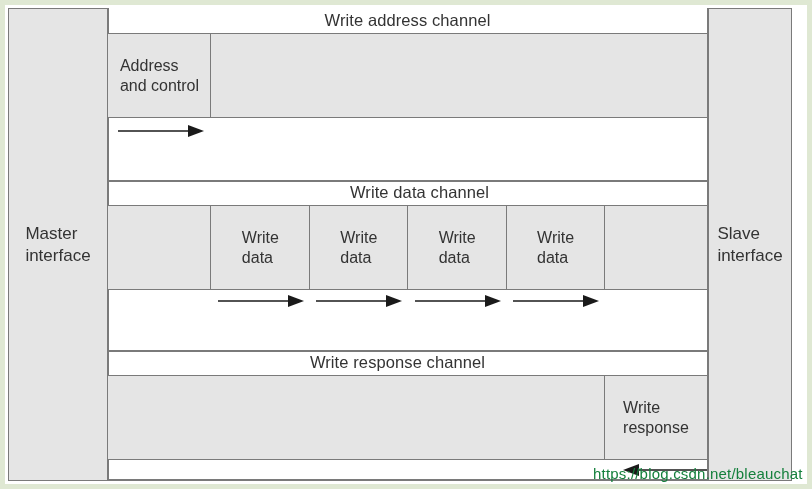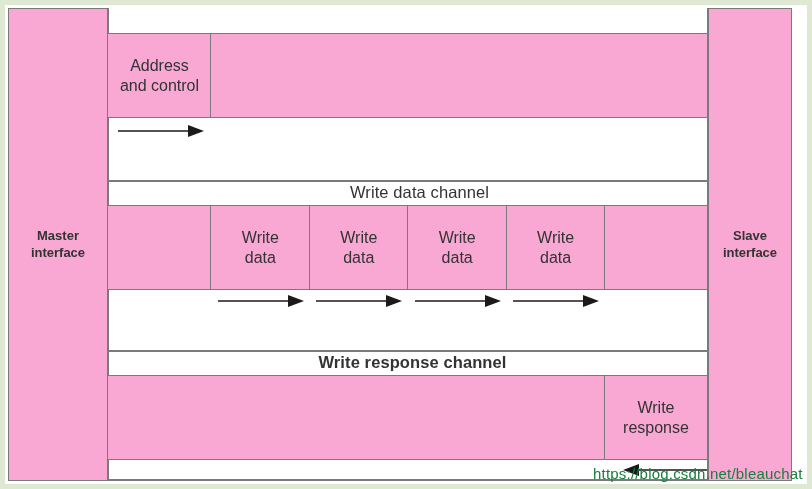--- a/index.html
+++ b/index.html
@@ -26,36 +26,35 @@
     height: 479px;
     background: #ffffff;
     box-sizing: border-box;
   }
 
   
   .box {
     position: absolute;
     box-sizing: border-box;
     border: 1.6px solid #7a7a7a;
-    background: #f9a8d4;
+    background: #e5e5e5;
     display: flex;
     align-items: center;
     justify-content: center;
-    text-align: center;
+    text-align: left;
     color: #333333;
     font-size: 16px;
     line-height: 1.25;
     white-space: pre-line;
   }
 
   
   .iface {
-    font-size: 13px;
+    font-size: 17px;
     color: #333;
-    font-weight: bold;
   }
 
   
   .chan-title {
     position: absolute;
     box-sizing: border-box;
     display: flex;
     align-items: center;
     justify-content: center;
     font-size: 16.5px;
@@ -98,20 +97,21 @@
 
     <div class="box iface" style="left:3px; top:3px; width:100px; height:473px;">Master
 interface</div>
 
     <div class="box iface" style="left:703px; top:3px; width:84px; height:473px;">Slave
 interface</div>
 
     <div class="vline" style="left:102px; top:3px; height:473px;"></div>
     <div class="vline" style="left:702px; top:3px; height:473px;"></div>
 
+    <div class="chan-title" style="left:102px; top:3px; width:601px; height:25px;">Write address channel</div>
 
     <div class="box" style="left:102px; top:28px; width:105px; height:85px;">Address
 and control</div>
     <div class="box" style="left:205.4px; top:28px; width:497.6px; height:85px;"></div>
 
     <div class="arrow-wrap" style="left:113px; top:118px;">
       <svg width="90" height="16" viewBox="0 0 90 16">
         <line x1="0" y1="8" x2="74" y2="8" stroke="#1a1a1a" stroke-width="1.6"></line>
         <polygon points="70,2 86,8 70,14" fill="#1a1a1a"></polygon>
       </svg>
@@ -152,21 +152,21 @@
     </div>
     <div class="arrow-wrap" style="left:508px; top:288px;">
       <svg width="90" height="16" viewBox="0 0 90 16">
         <line x1="0" y1="8" x2="74" y2="8" stroke="#1a1a1a" stroke-width="1.6"></line>
         <polygon points="70,2 86,8 70,14" fill="#1a1a1a"></polygon>
       </svg>
     </div>
 
     <div class="hline" style="left:102px; top:345px; width:601px;"></div>
 
-    <div class="chan-title" style="left:117px; top:345px; width:581px; height:25px;font-weight:bold;">Write response channel</div>
+    <div class="chan-title" style="left:102px; top:345px; width:581px; height:25px;">Write response channel</div>
 
     <div class="box" style="left:102px; top:370px; width:498px; height:85px;"></div>
     <div class="box" style="left:599px; top:370px; width:104px; height:85px;">Write
 response</div>
 
     <div class="arrow-wrap" style="left:614px; top:457px;">
       <svg width="90" height="16" viewBox="0 0 90 16">
         <line x1="16" y1="8" x2="88" y2="8" stroke="#1a1a1a" stroke-width="1.6"></line>
         <polygon points="20,2 4,8 20,14" fill="#1a1a1a"></polygon>
       </svg>

